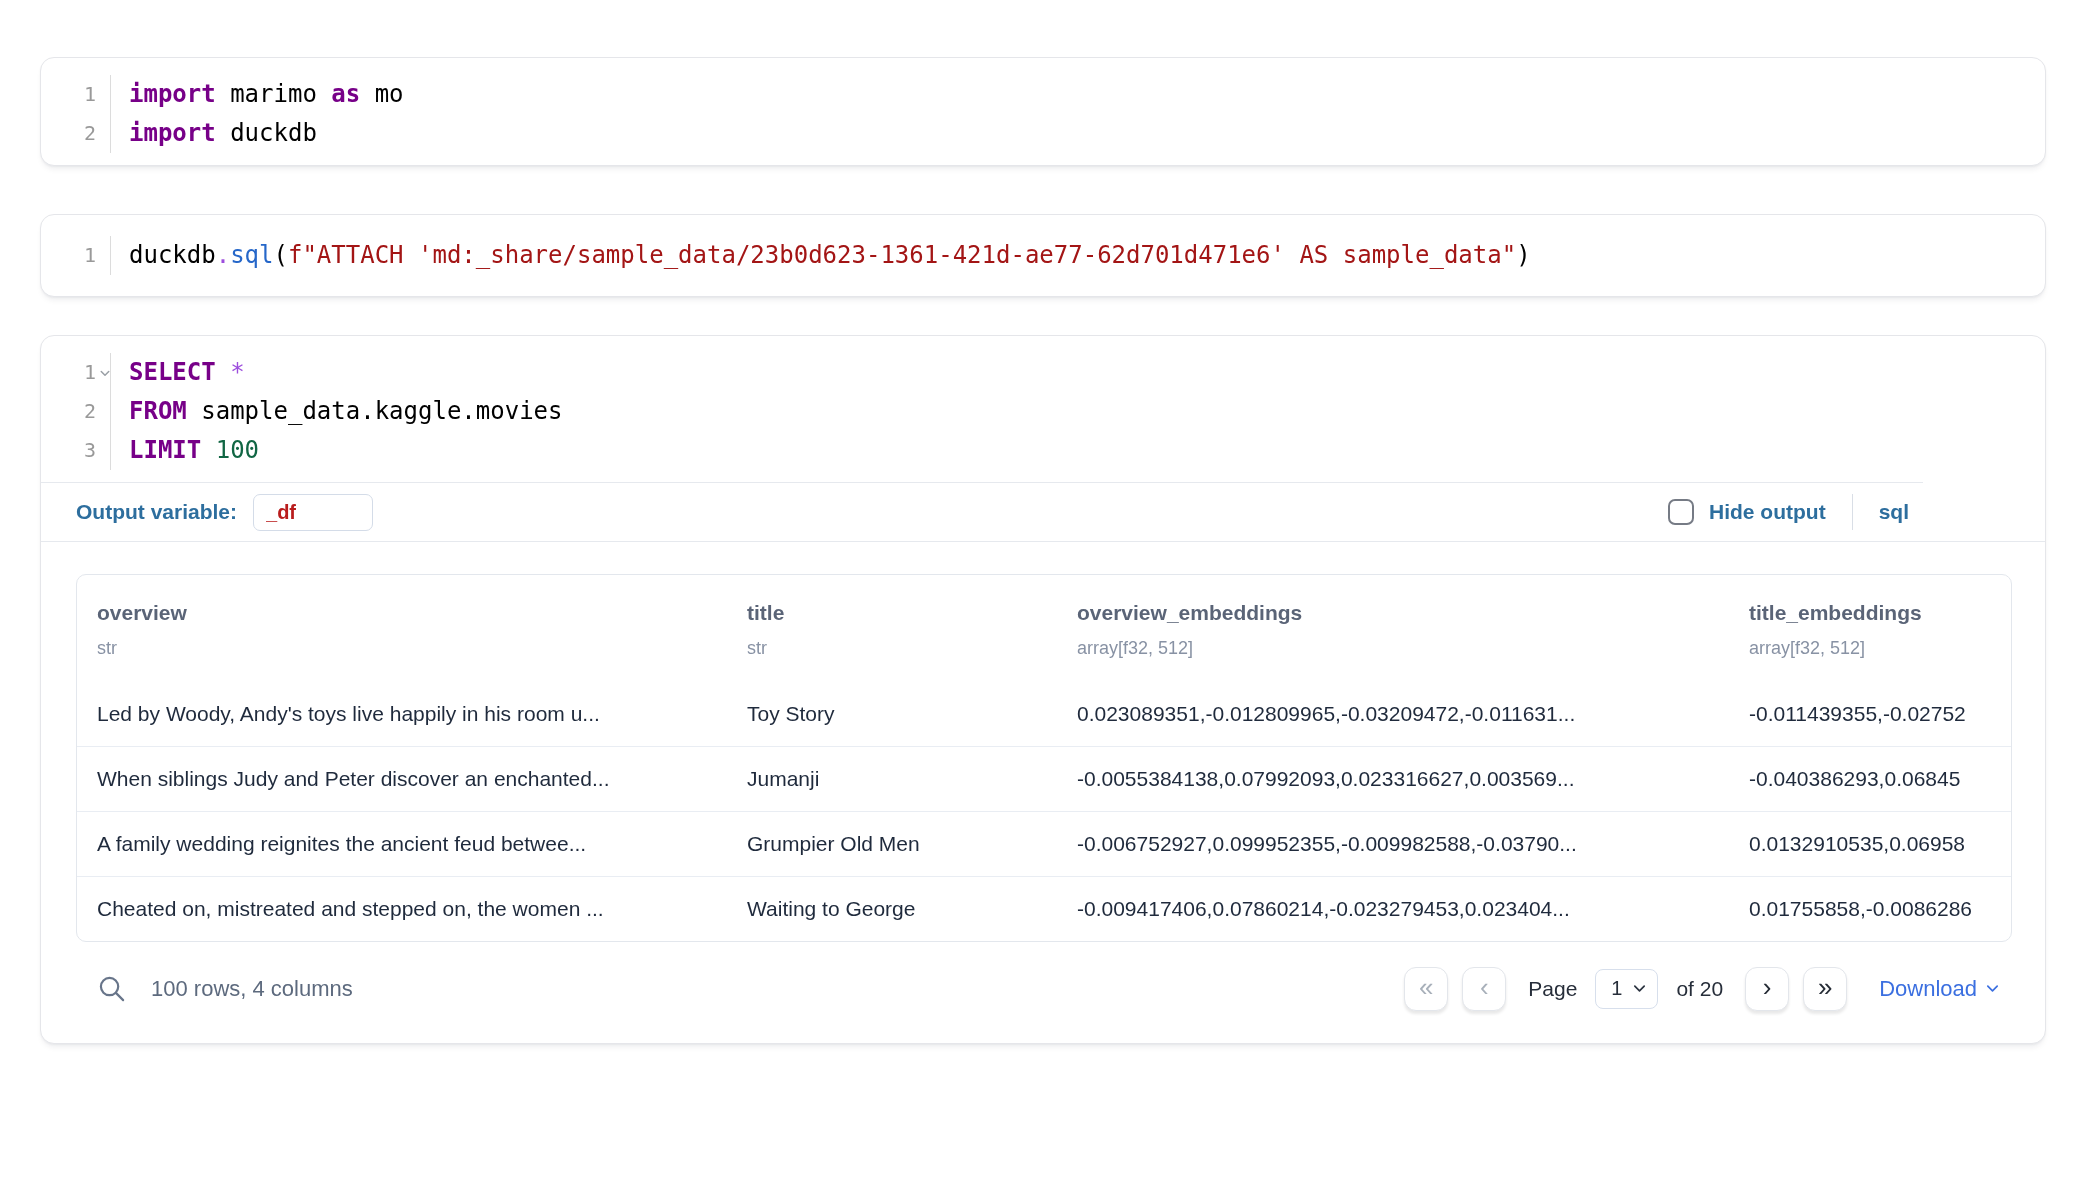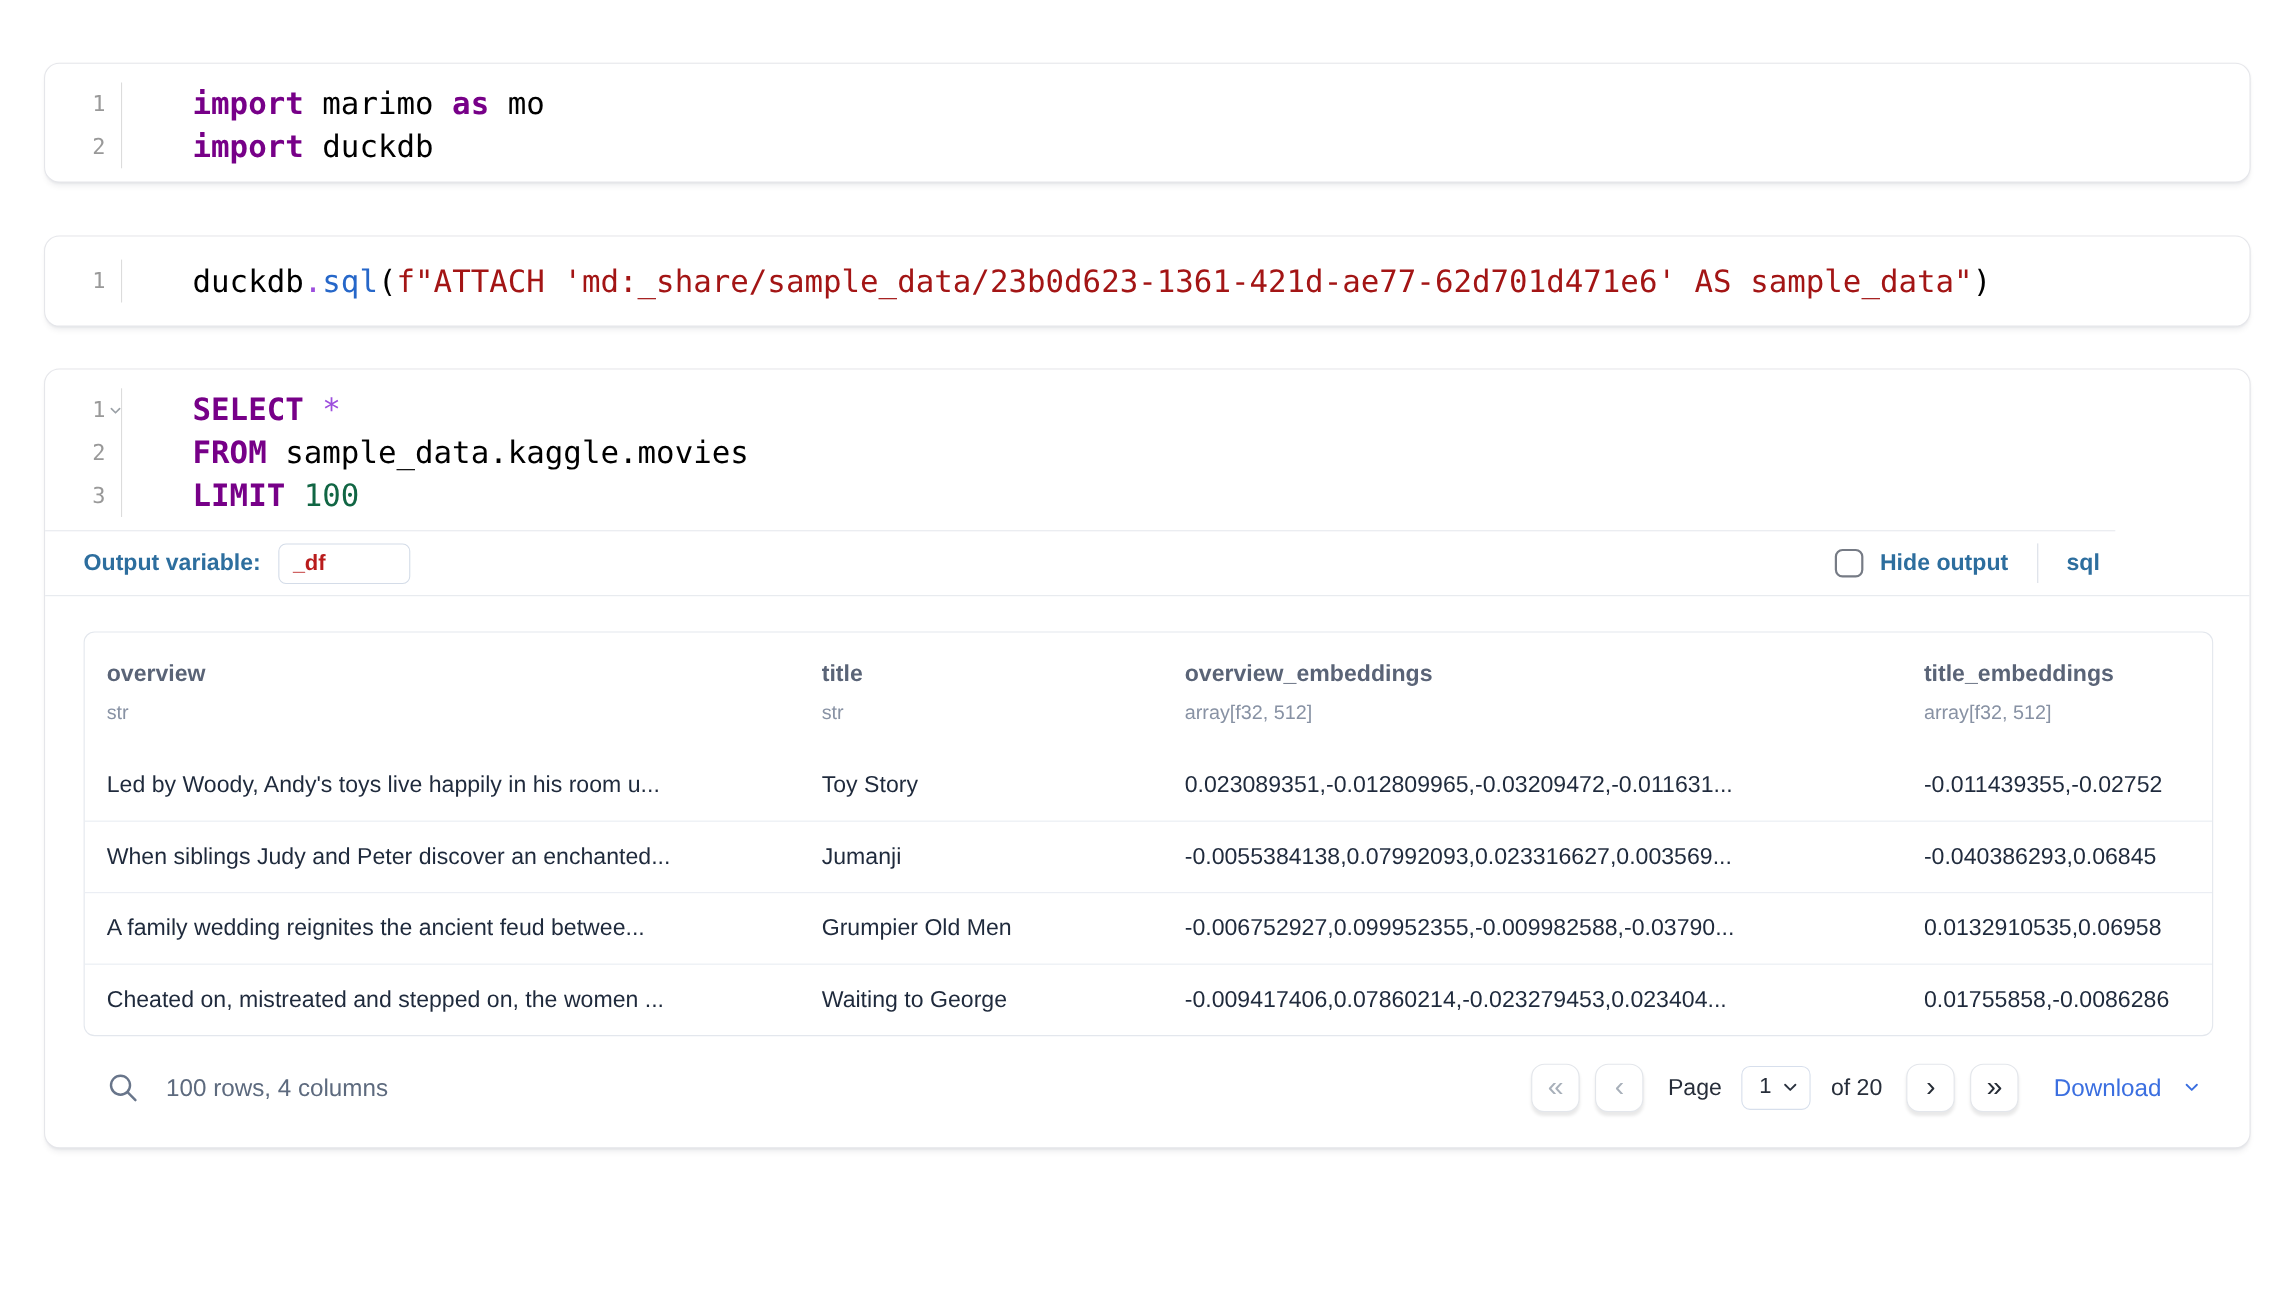--- a/index.html
+++ b/index.html
@@ -32,21 +32,21 @@
   }
   .ln { height: 39px; line-height: 39px; padding-right: 14px; position: relative; }
   .fold {
     position: absolute; right: -3px; top: 0; width: 16px; height: 39px;
     display: flex; align-items: center; justify-content: center;
   }
   .code { flex: 1; padding-left: 18px; }
   .cl {
     height: 39px; line-height: 39px; white-space: pre;
     font-family: "DejaVu Sans Mono", monospace;
-    font-size: 28px; color: #000; margin-left: 46px;
+    font-size: 24px; color: #000;
   }
   .tok-kw   { color: #770088; font-weight: bold; }
   .tok-pl   { color: #000; }
   .tok-str  { color: #a31515; }
   .tok-fn   { color: #2667c9; }
   .tok-dot  { color: #9d4edd; }
   .tok-star { color: #9d4edd; }
   .tok-num  { color: #116644; }
 
   
@@ -116,21 +116,21 @@
   .pg-text { color: #272e3a; font-size: 21px; }
   .pg-text.page-label { margin: 0 4px 0 8px; text-align: right; }
   .pg-text.of-label { margin: 0 8px 0 4px; }
   .page-select {
     height: 40px; display: inline-flex; align-items: center; gap: 10px;
     border: 1px solid #d7dfec; border-radius: 8px;
     padding: 0 10px 0 15px; background: #fff; cursor: pointer;
     color: #272e3a; font-size: 20px;
   }
   .download {
-    display: inline-flex; align-items: center; gap: 20px;
+    display: inline-flex; align-items: center; gap: 8px;
     color: #3b6fe0; font-size: 22px; cursor: pointer;
     margin-left: 18px; padding-right: 12px;
   }
 </style>
 </head>
 <body>
 
 <main class="notebook">
 
   <section class="cell cell-1">

